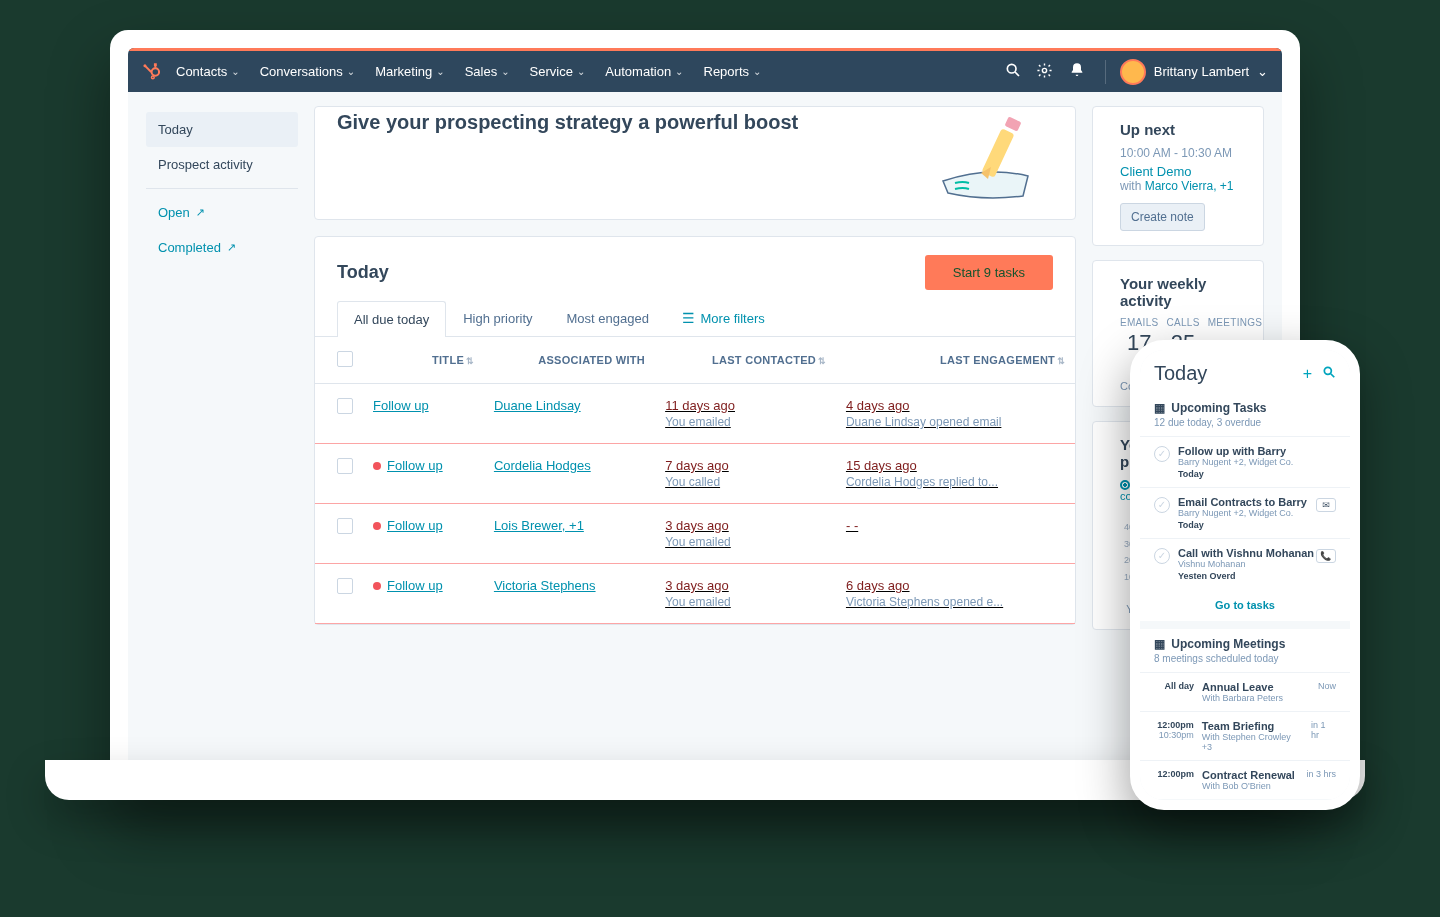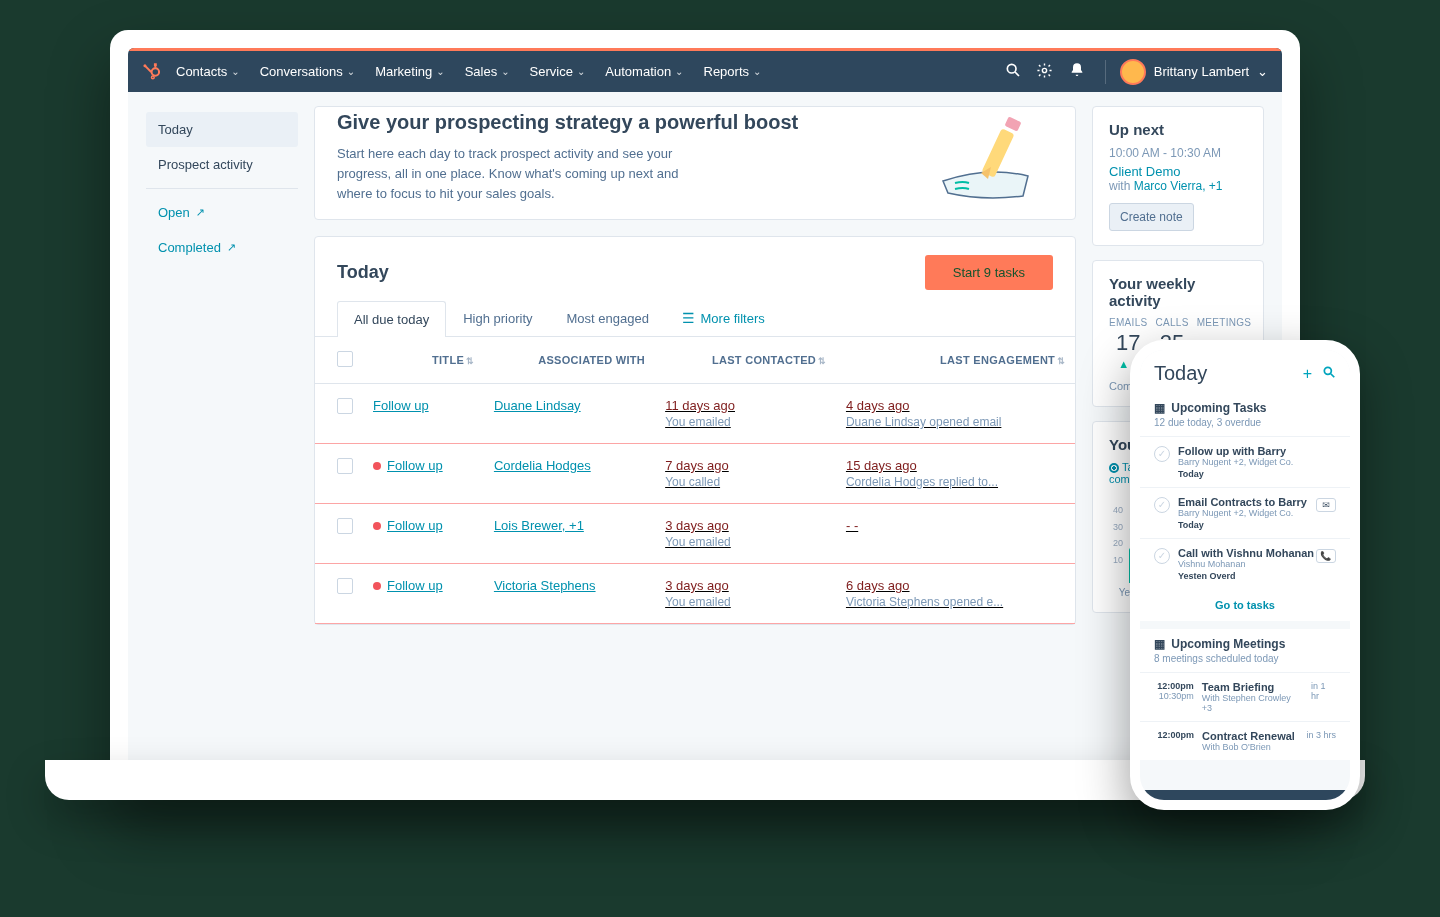--- a/index.html
+++ b/index.html
@@ -56,21 +56,21 @@
 .chk { width: 16px; height: 16px; border: 1.5px solid #cbd6e2; border-radius: 2px; display: inline-block; }
 .sort-icon { font-size: 9px; opacity: .5; margin-left: 2px; }
 .title-cell { color: #0091ae; font-weight: 500; }
 .red-dot { width: 8px; height: 8px; background: #f2545b; border-radius: 50%; display: inline-block; margin-right: 6px; }
 .assoc-cell { color: #0091ae; font-weight: 500; }
 .meta-top { color: #7f1d1d; }
 .meta-sub { color: #7c98b6; font-size: 12px; margin-top: 2px; }
 
 
 .rail { width: 172px; display: flex; flex-direction: column; gap: 14px; }
-.rail .card { padding: 14px 16px; }
+.rail .card { padding: 14px 27px; }
 .rail h4 { font-size: 15px; color: #33475b; font-weight: 600; margin-bottom: 8px; }
 .rail .time { font-size: 12px; color: #7c98b6; }
 .rail .link-txt { color: #0091ae; font-size: 13px; font-weight: 500; }
 .rail .with-txt { font-size: 12px; color: #7c98b6; }
 .btn-outline { margin-top: 10px; border: 1px solid #cbd6e2; background: #eaf0f6; color: #516f90; padding: 6px 10px; font-size: 12px; border-radius: 3px; cursor: pointer; }
 .stats-row { display: flex; gap: 8px; text-align: center; }
 .stat { flex: 1; }
 .stat-label { font-size: 10px; color: #7c98b6; letter-spacing: .3px; }
 .stat-val { font-size: 22px; color: #33475b; font-weight: 400; margin: 2px 0; }
 .stat-delta { font-size: 11px; color: #00bda5; font-weight: 600; }
@@ -198,21 +198,20 @@
             <span>Completed</span>
             <span class="ext-icon">↗</span>
           </div>
       </div>
 
       <div class="main">
 
         <div class="card banner">
           <div class="banner-text">
             <h2>Give your prospecting strategy a powerful boost</h2>
-            <p>Start here each day to track prospect activity and see your progress, all in one place. Know what's coming up next and where to focus to hit your sales goals.</p>
           </div>
           <div class="banner-illus">
             <svg width="110" height="100" viewBox="0 0 110 100">
                 <path d="M10 70 Q55 55 95 65 L90 85 Q50 90 15 82 Z" fill="#eaf5f8" stroke="#516f90" stroke-width="1.5"></path>
                 <path d="M22 72 q8 -2 14 0 M22 78 q8 -2 14 0" stroke="#00bda5" stroke-width="2" fill="none"></path>
                 <rect x="58" y="18" width="14" height="48" rx="3" fill="#ffd97a" transform="rotate(25 65 42)"></rect>
                 <polygon points="48,62 58,56 55,68" fill="#f5c26b"></polygon>
                 <rect x="73" y="8" width="14" height="10" rx="2" fill="#f2a3b3" transform="rotate(25 80 13)"></rect>
               </svg>
           </div>
@@ -416,20 +415,31 @@
     </div>
     <div class="phone-section">
       <div class="phone-section-h">
           <span>▦</span>
           <span>Upcoming Meetings</span>
         </div>
       <div class="phone-section-sub">8 meetings scheduled today</div>
       <div id="phone-meetings">
           <div class="phone-meeting">
             <div class="meeting-time">
+              <div class="t1">All day</div>
+              <div></div>
+            </div>
+            <div>
+              <div class="meeting-title">Annual Leave</div>
+              <div class="meeting-sub">With Barbara Peters</div>
+            </div>
+            <div class="meeting-when">Now</div>
+          </div>
+          <div class="phone-meeting">
+            <div class="meeting-time">
               <div class="t1">12:00pm</div>
               <div>10:30pm</div>
             </div>
             <div>
               <div class="meeting-title">Team Briefing</div>
               <div class="meeting-sub">With Stephen Crowley +3</div>
             </div>
             <div class="meeting-when">in 1 hr</div>
           </div>
           <div class="phone-meeting">

